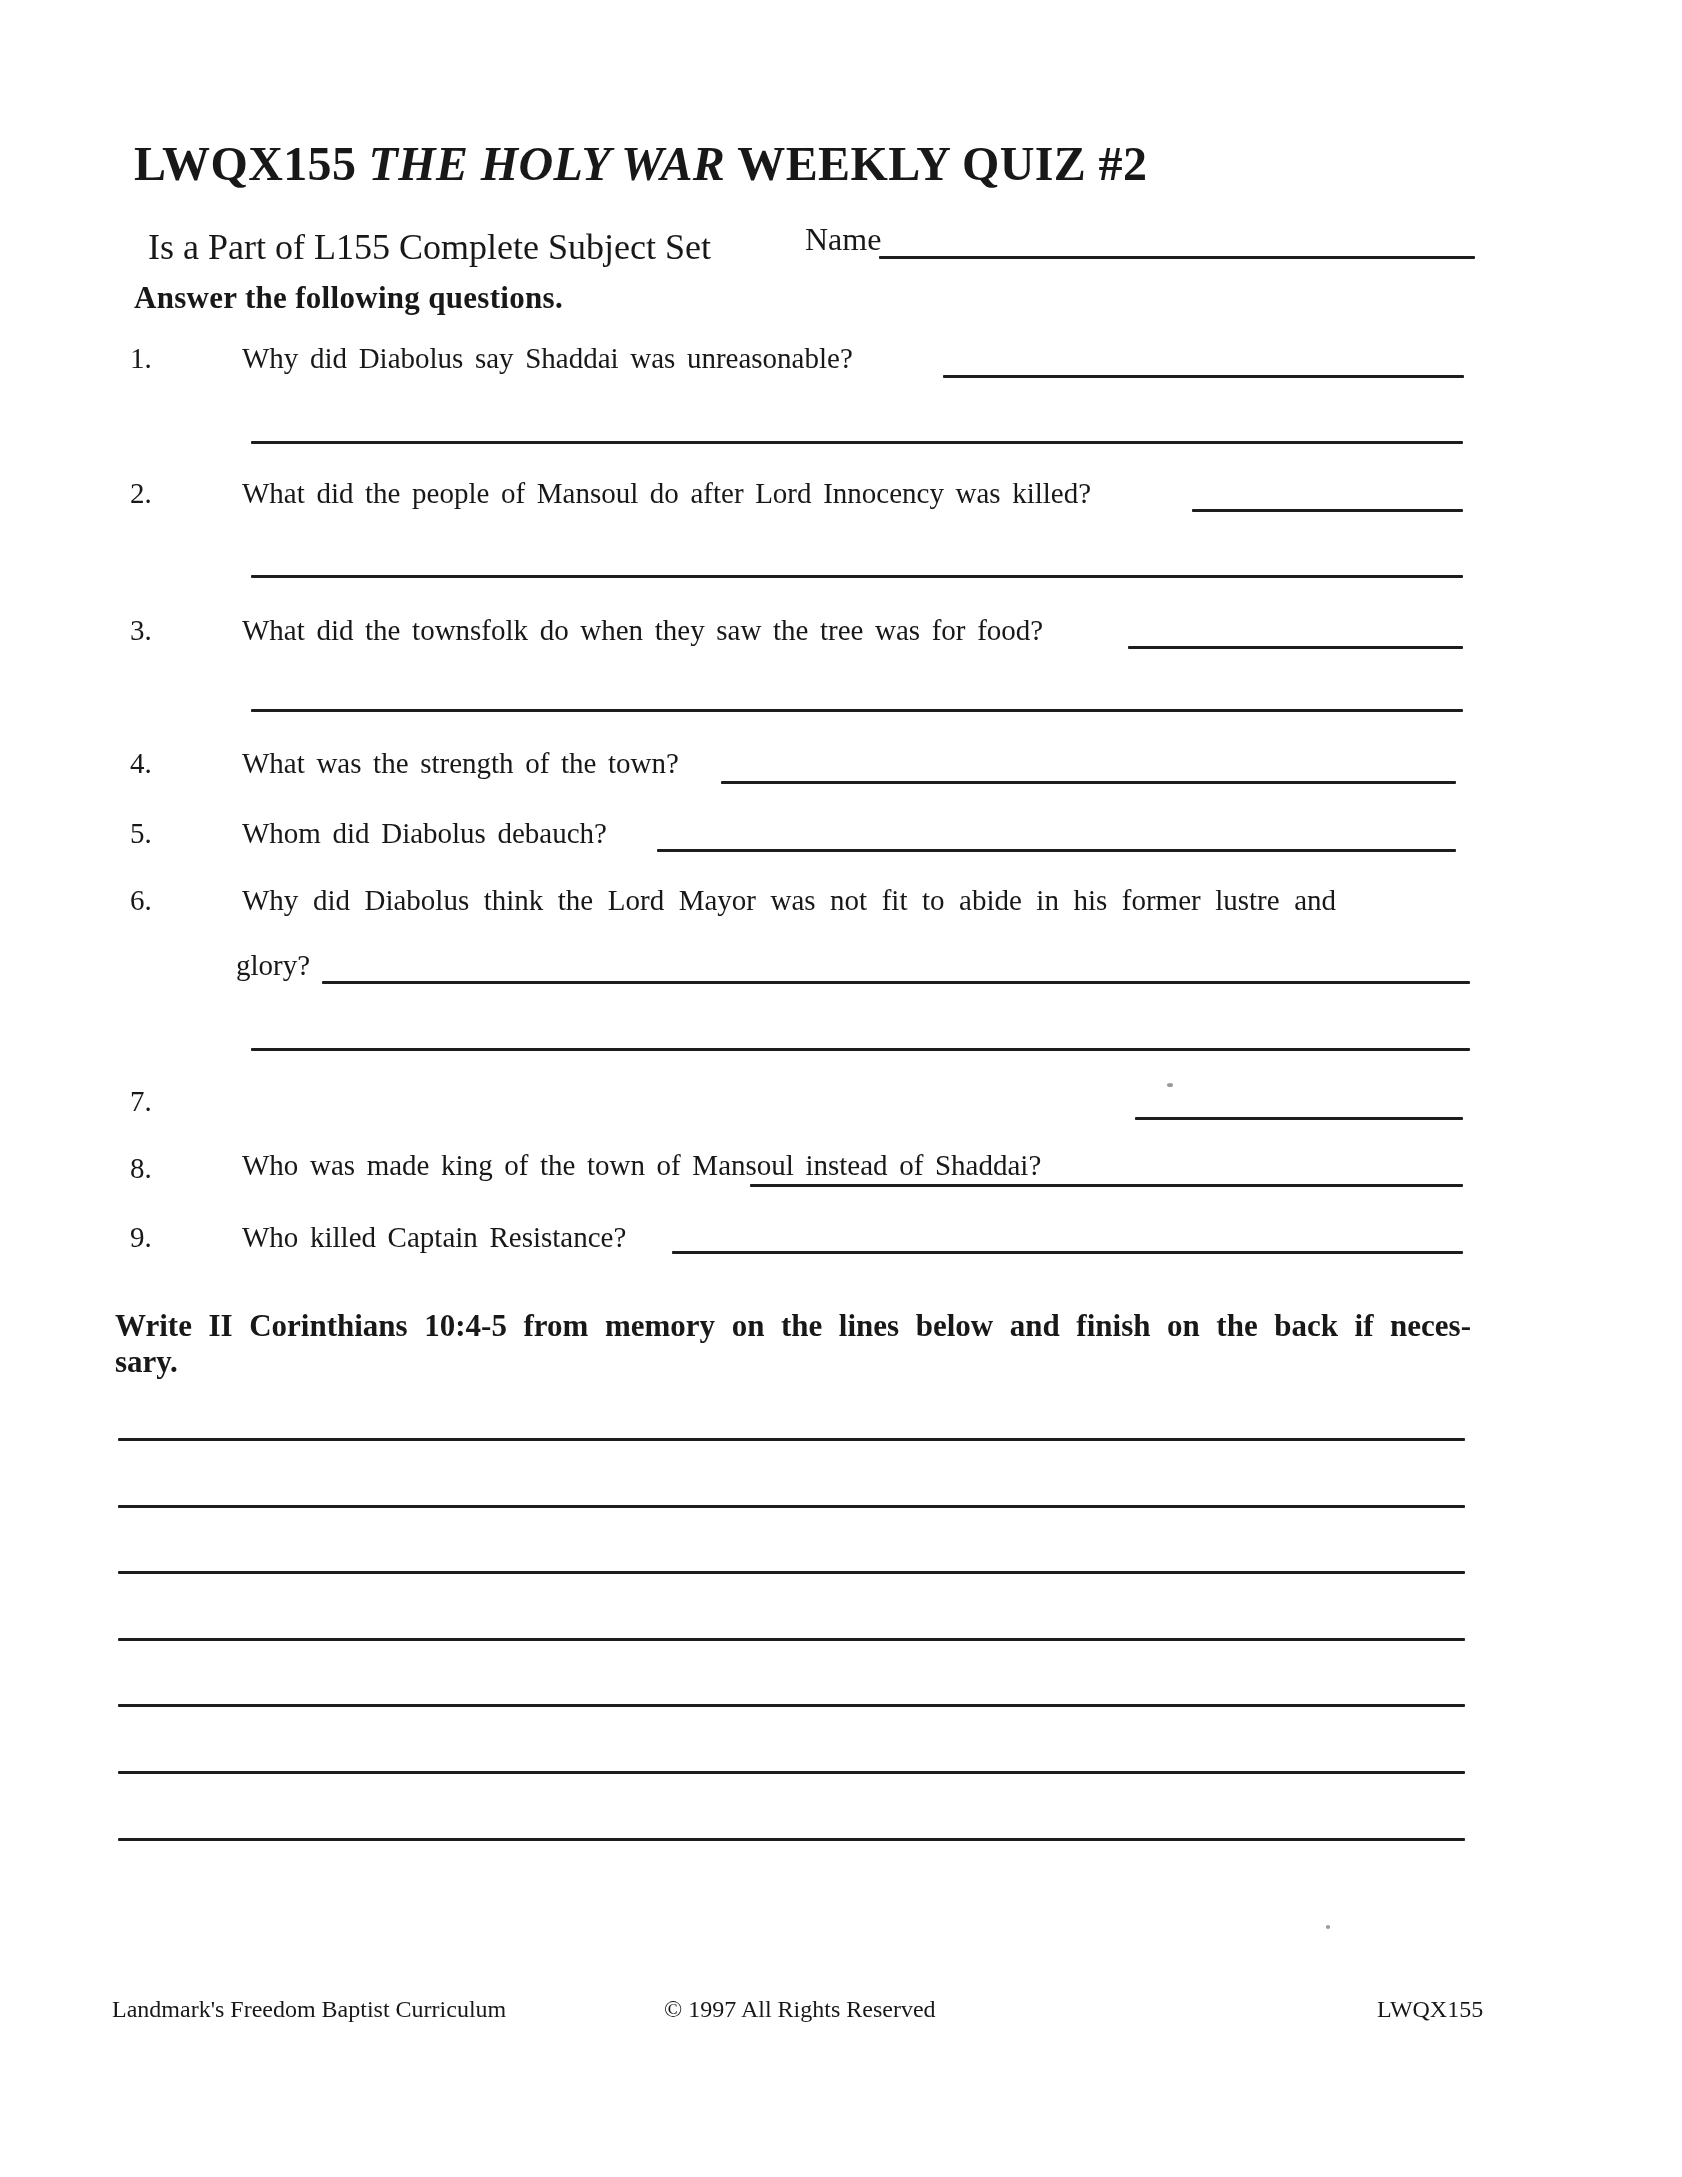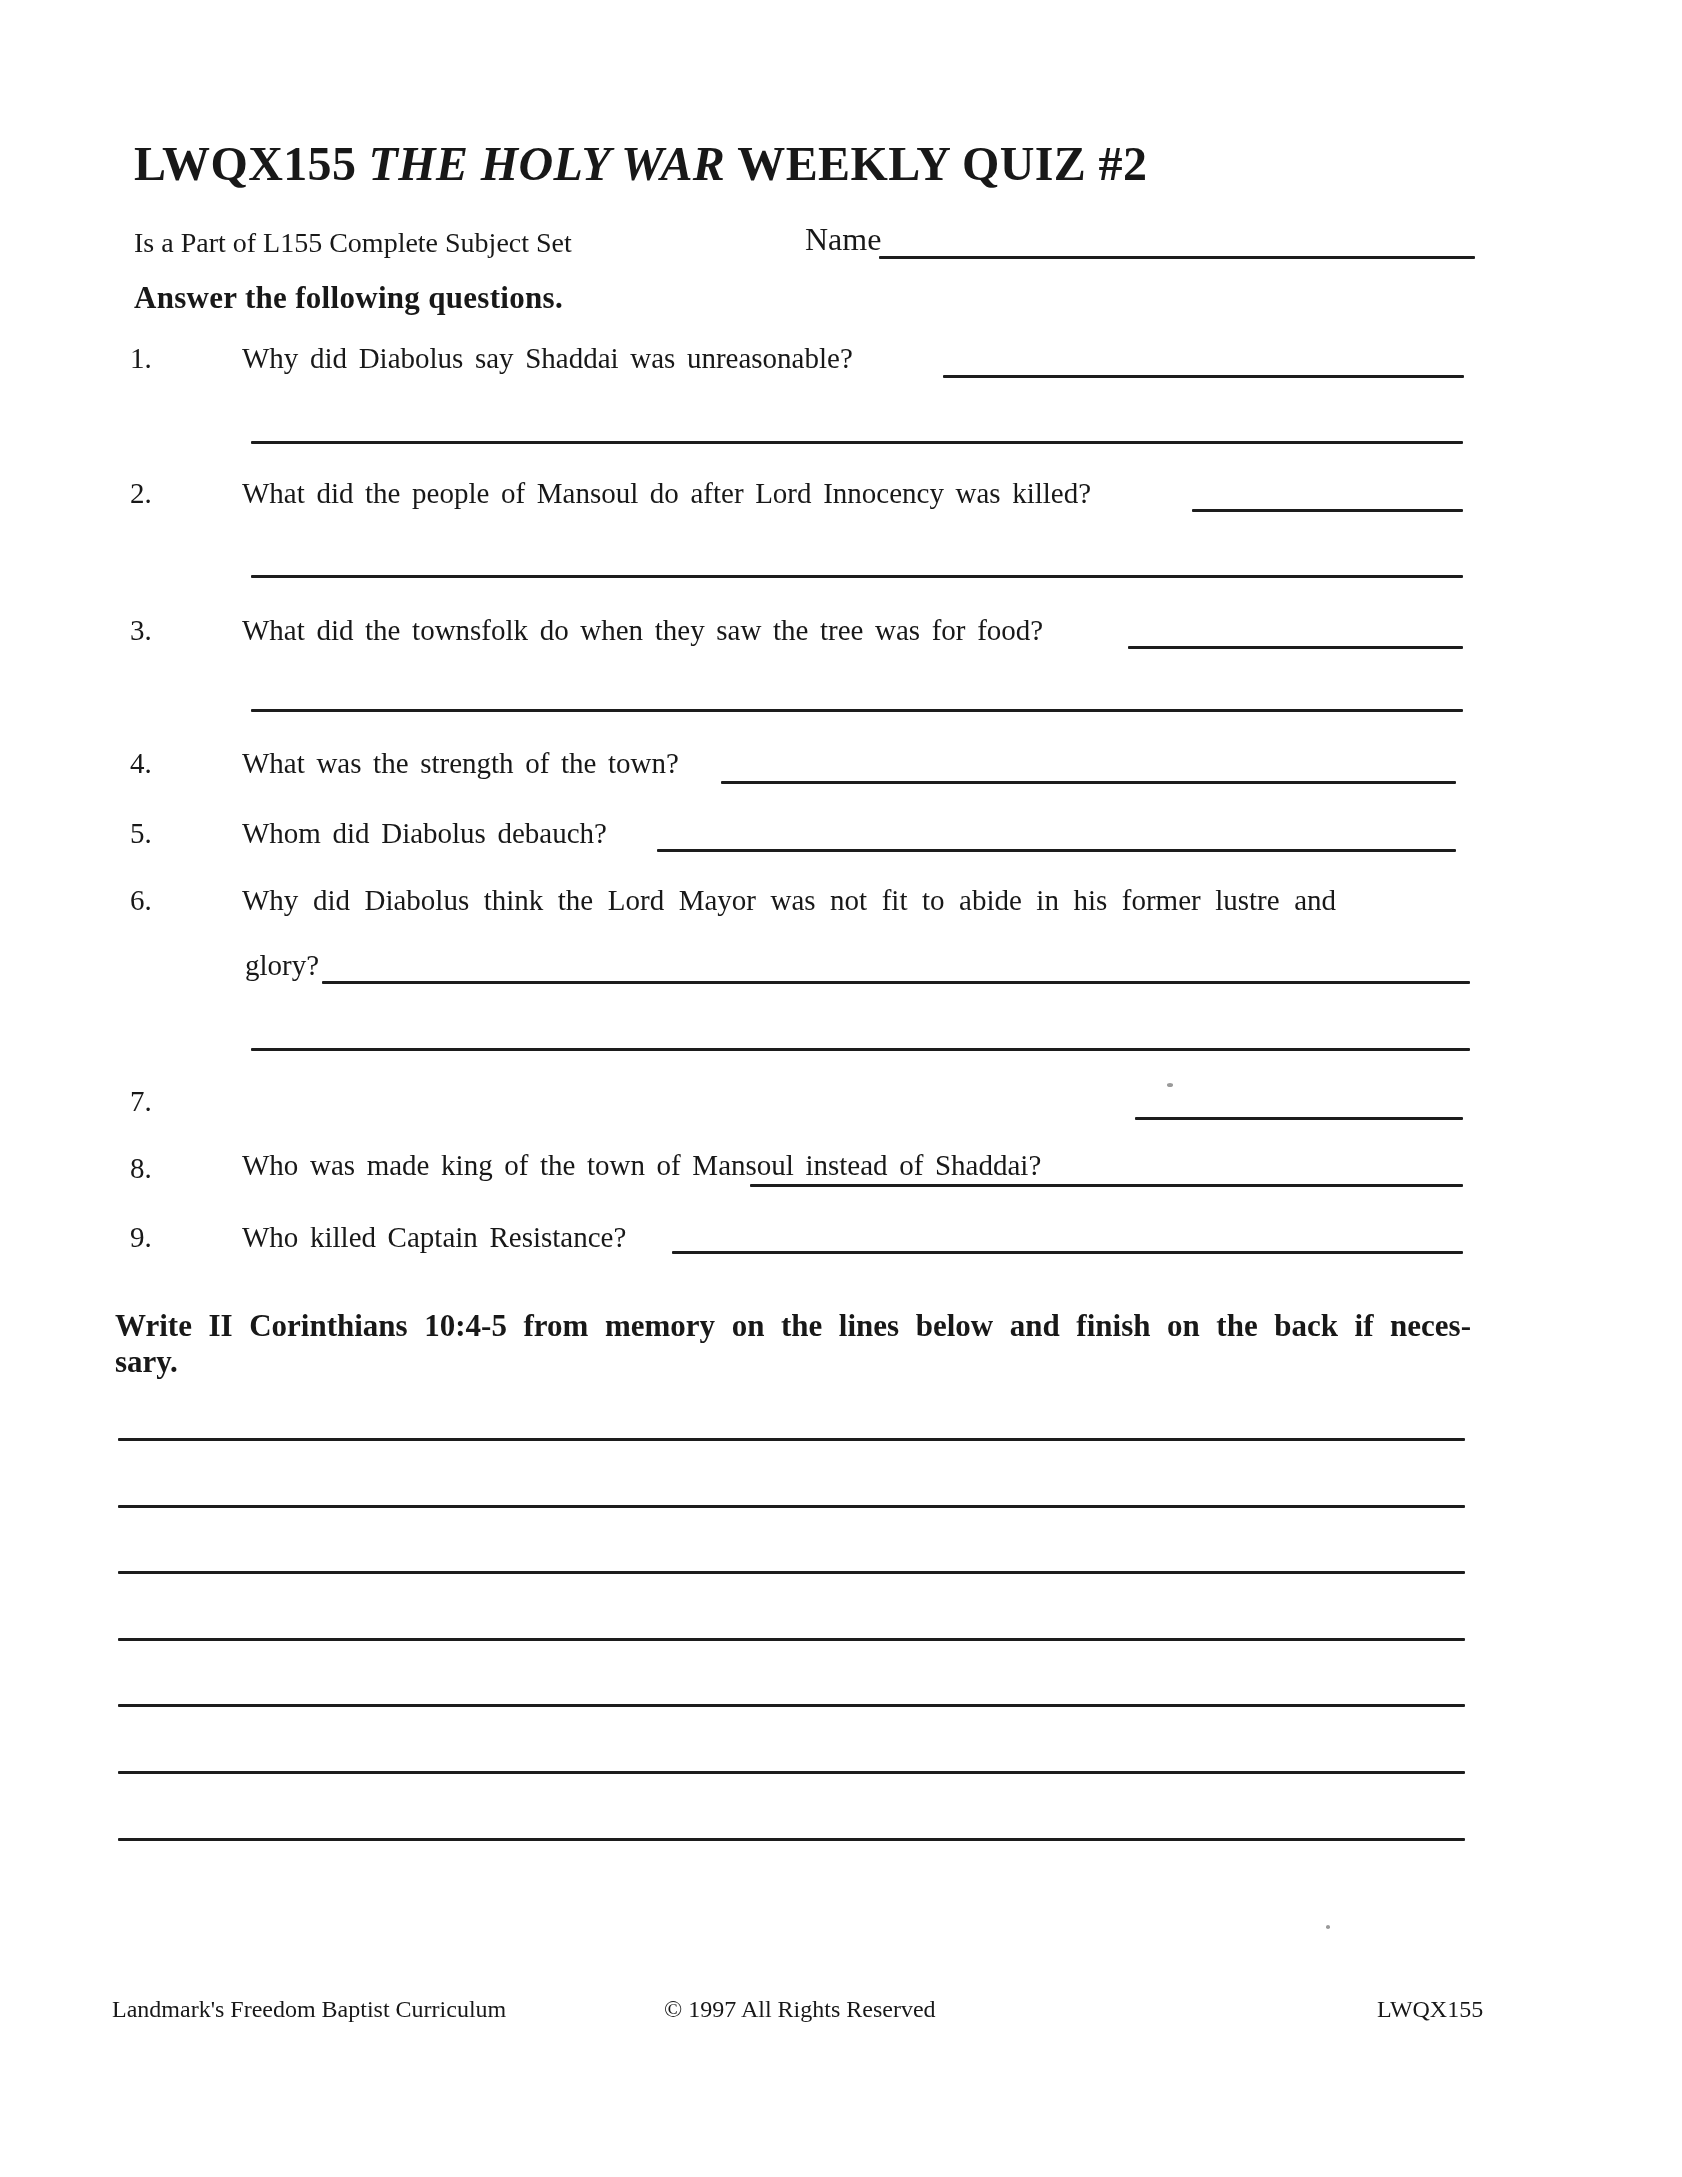--- a/index.html
+++ b/index.html
@@ -7,21 +7,21 @@
     position:relative;
     width:1683px;height:2177px;
     background:#ffffff;
     font-family:"Liberation Serif", serif;
     color:#181818;
     overflow:hidden;
   }
   .t{position:absolute;white-space:nowrap;line-height:1.15;}
   .title{font-size:48px;font-weight:bold;letter-spacing:0.4px;}
   .title .book{font-style:italic;margin:14px 12px;}
-  .subtitle{font-size:28px;}
+  .subtitle{font-size:36px;margin-left:14px;}
   .namelabel{font-size:32px;}
   .heading{font-size:31px;font-weight:bold;letter-spacing:0.3px;}
   .qnum{font-size:29px;}
   .qtext{font-size:29px;word-spacing:0.15em;}
   .qtext.justify{white-space:normal;text-align:justify;text-align-last:justify;}
   .instr{font-size:31px;font-weight:bold;word-spacing:0.12em;}
   .instr.justify{white-space:normal;width:1356px;text-align:justify;text-align-last:justify;}
   .footer{font-size:24px;}
   .ln{position:absolute;height:2.6px;background:#1d1d1d;border-radius:0.9px;}
   .speck{position:absolute;background:#9a9a9a;border-radius:50%;}
@@ -57,21 +57,21 @@
   <div class="t qnum" style="left:130px;top:747px;">4.</div>
   <div class="t qtext" style="left:242px;top:747px;">What was the strength of the town?</div>
   <div class="ln" style="left:721px;top:781px;width:735px;"></div>
 
   <div class="t qnum" style="left:130px;top:817px;">5.</div>
   <div class="t qtext" style="left:242px;top:817px;">Whom did Diabolus debauch?</div>
   <div class="ln" style="left:657px;top:849px;width:799px;"></div>
 
   <div class="t qnum" style="left:130px;top:884px;">6.</div>
   <div class="t qtext justify" style="left:242px;top:884px;width:1094px;">Why did Diabolus think the Lord Mayor was not fit to abide in his former lustre and</div>
-  <div class="t qtext" style="left:245px;top:949px;">glory?</div>
+  <div class="t qtext" style="left:236px;top:949px;">glory?</div>
   <div class="ln" style="left:322px;top:981px;width:1148px;"></div>
   <div class="ln" style="left:251px;top:1048px;width:1219px;"></div>
 
   <div class="t qnum" style="left:130px;top:1085px;">7.</div>
   <div class="t qtext" style="left:242px;top:1149px;">Who was made king of the town of Mansoul instead of Shaddai?</div>
   <div class="ln" style="left:1135px;top:1117px;width:328px;"></div>
 
   <div class="t qnum" style="left:130px;top:1152px;">8.</div>
   <div class="ln" style="left:750px;top:1184px;width:713px;"></div>
 

